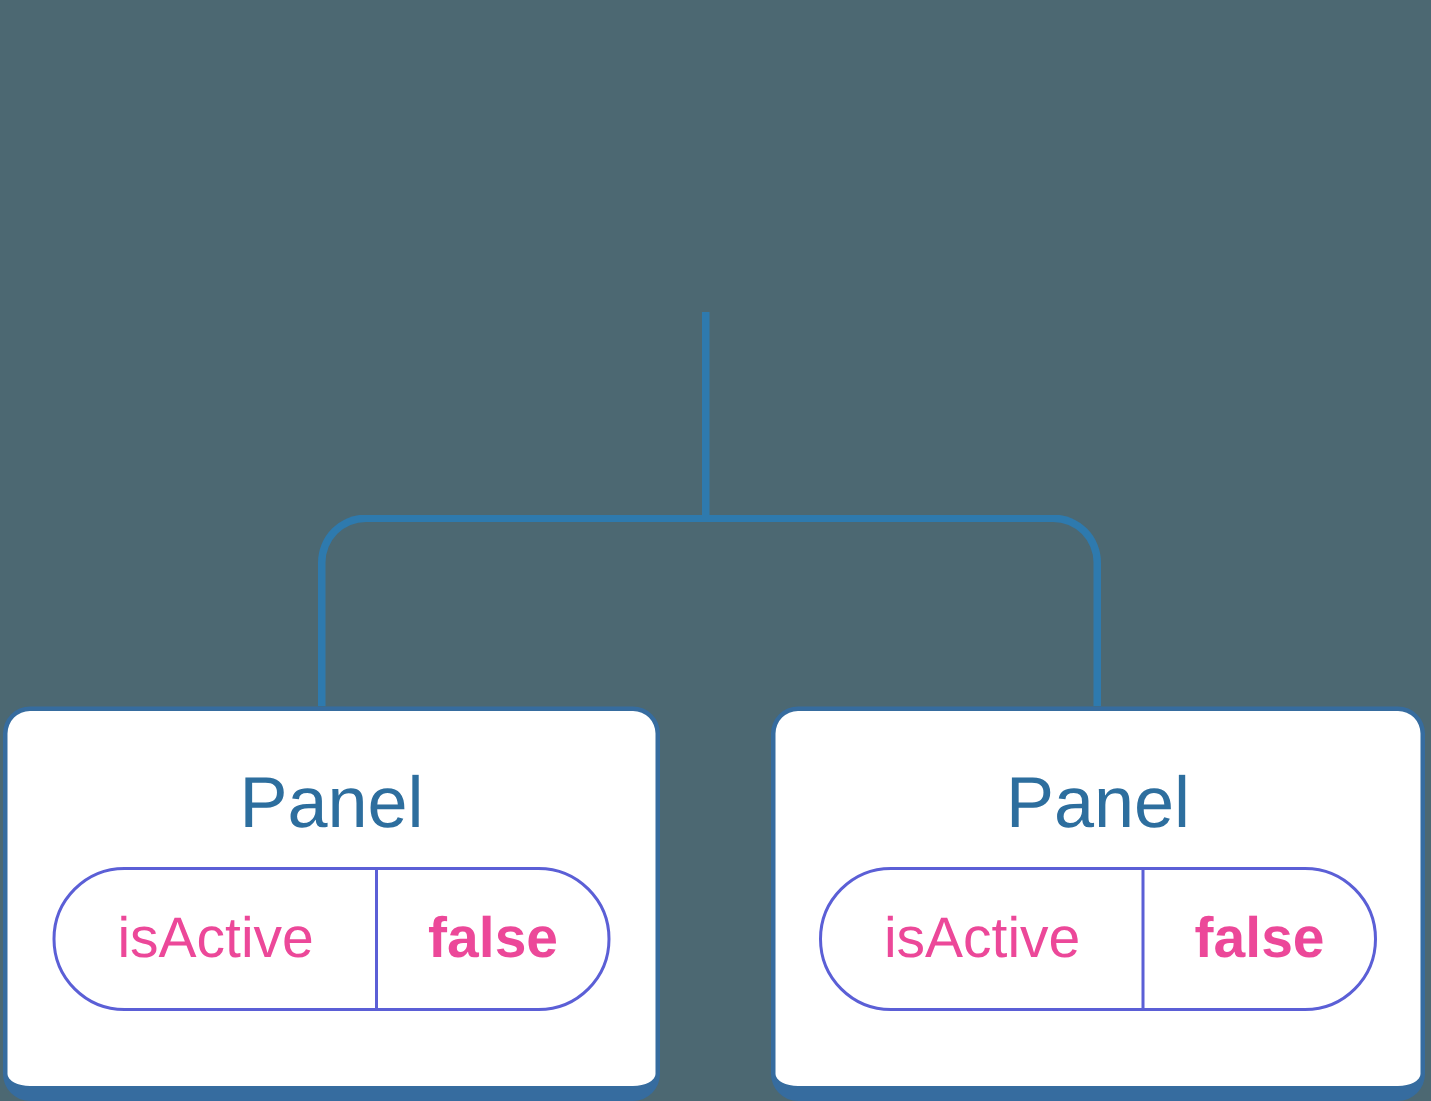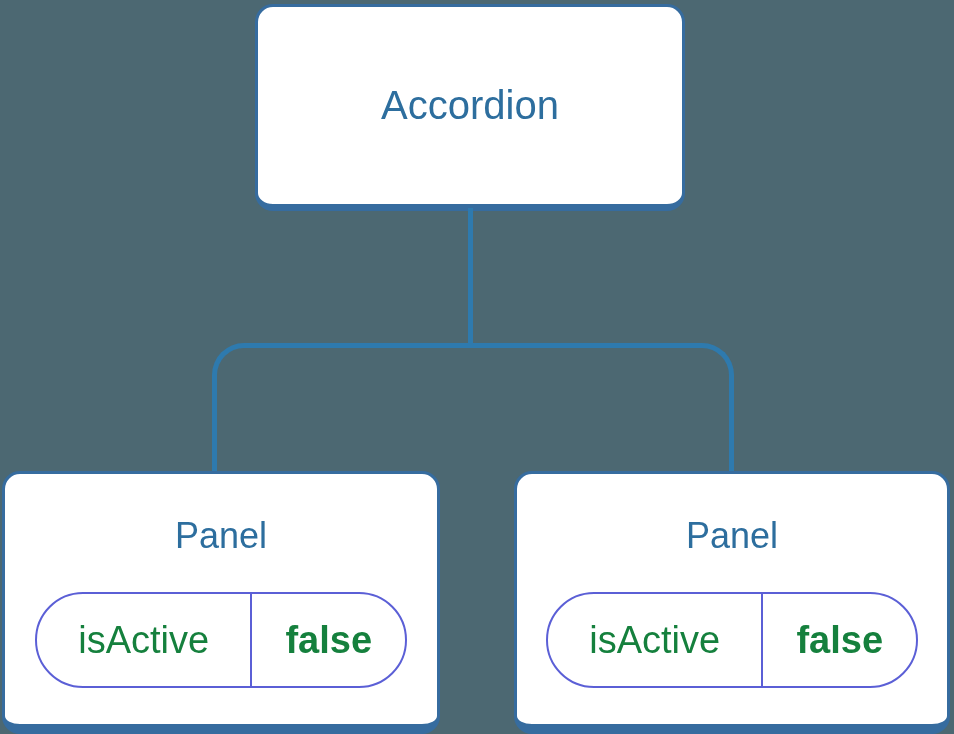--- a/index.html
+++ b/index.html
@@ -44,21 +44,21 @@
     height: 263px;
     border-bottom-width: 10px;
     display: flex;
     flex-direction: column;
     align-items: center;
   }
   .node-panel-left  { left: 2px;   width: 438px; }
   .node-panel-right { left: 514px; width: 436px; }
   .panel-title {
     margin-top: 40px;
-    font-size: 36px;
+    font-size: 48px;
     line-height: 44px;
   }
   
   .connector-stub {
     position: absolute;
     left: 468px;
     top: 208px;
     width: 5px;
     height: 140px;
     background: #2e7aae;
@@ -69,28 +69,28 @@
     top: 343px;
     width: 522px;
     height: 128px;
     border: 5px solid #2e7aae;
     border-bottom: none;
     border-radius: 32px 32px 0 0;
     box-sizing: border-box;
   }
   
   .state-pill {
-    margin-top: 34px;
+    margin-top: 20px;
     width: 372px;
     height: 96px;
     border: 2px solid #5b5fd6;
     border-radius: 48px;
     box-sizing: border-box;
     display: flex;
-    color: #15803d;
+    color: #ec4899;
     font-size: 38px;
     background: #ffffff;
   }
   .pill-key {
     flex: 0 0 58%;
     display: flex;
     align-items: center;
     justify-content: center;
     border-right: 2px solid #5b5fd6;
   }
@@ -100,23 +100,20 @@
     align-items: center;
     justify-content: center;
     font-weight: bold;
   }
 </style>
 </head>
 <body>
 
 <div class="stage">
 
-  <div class="node node-accordion">
-    <span>Accordion</span>
-  </div>
 
   <div class="connector-stub"></div>
   <div class="connector-bracket"></div>
 
   <div class="node node-panel node-panel-left">
     <div class="panel-title">Panel</div>
     <div class="state-pill">
       <div class="pill-key">isActive</div>
       <div class="pill-value">false</div>
     </div>

